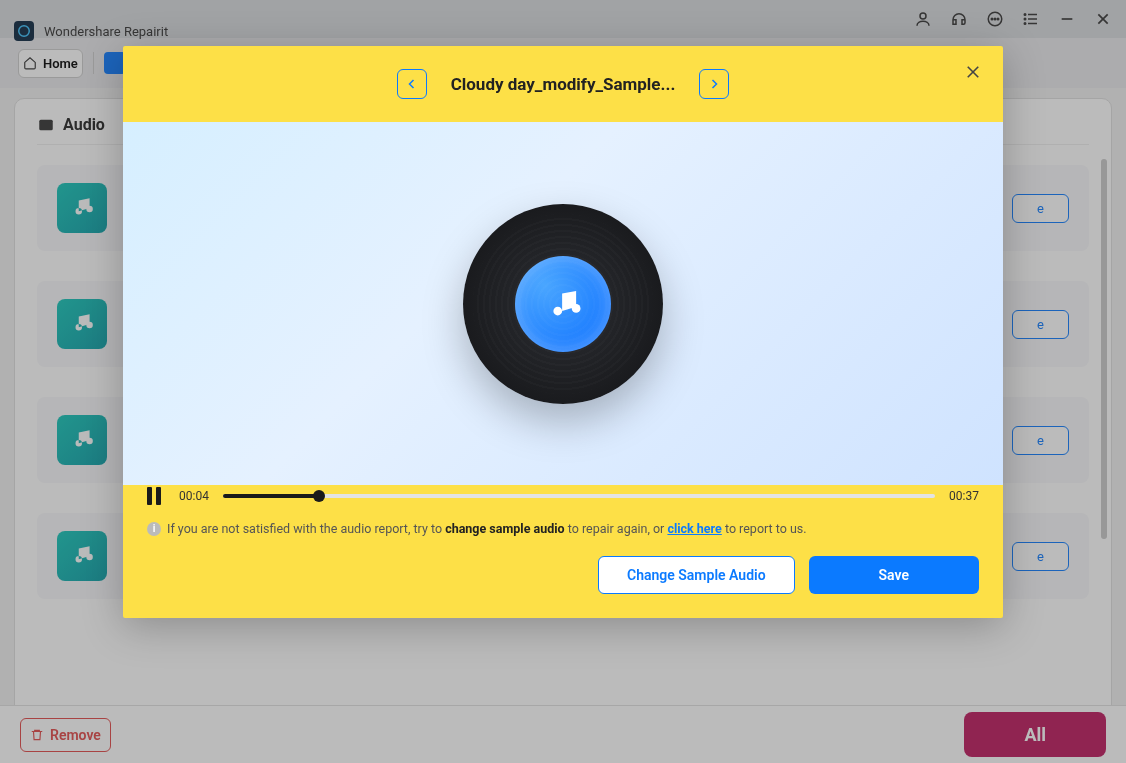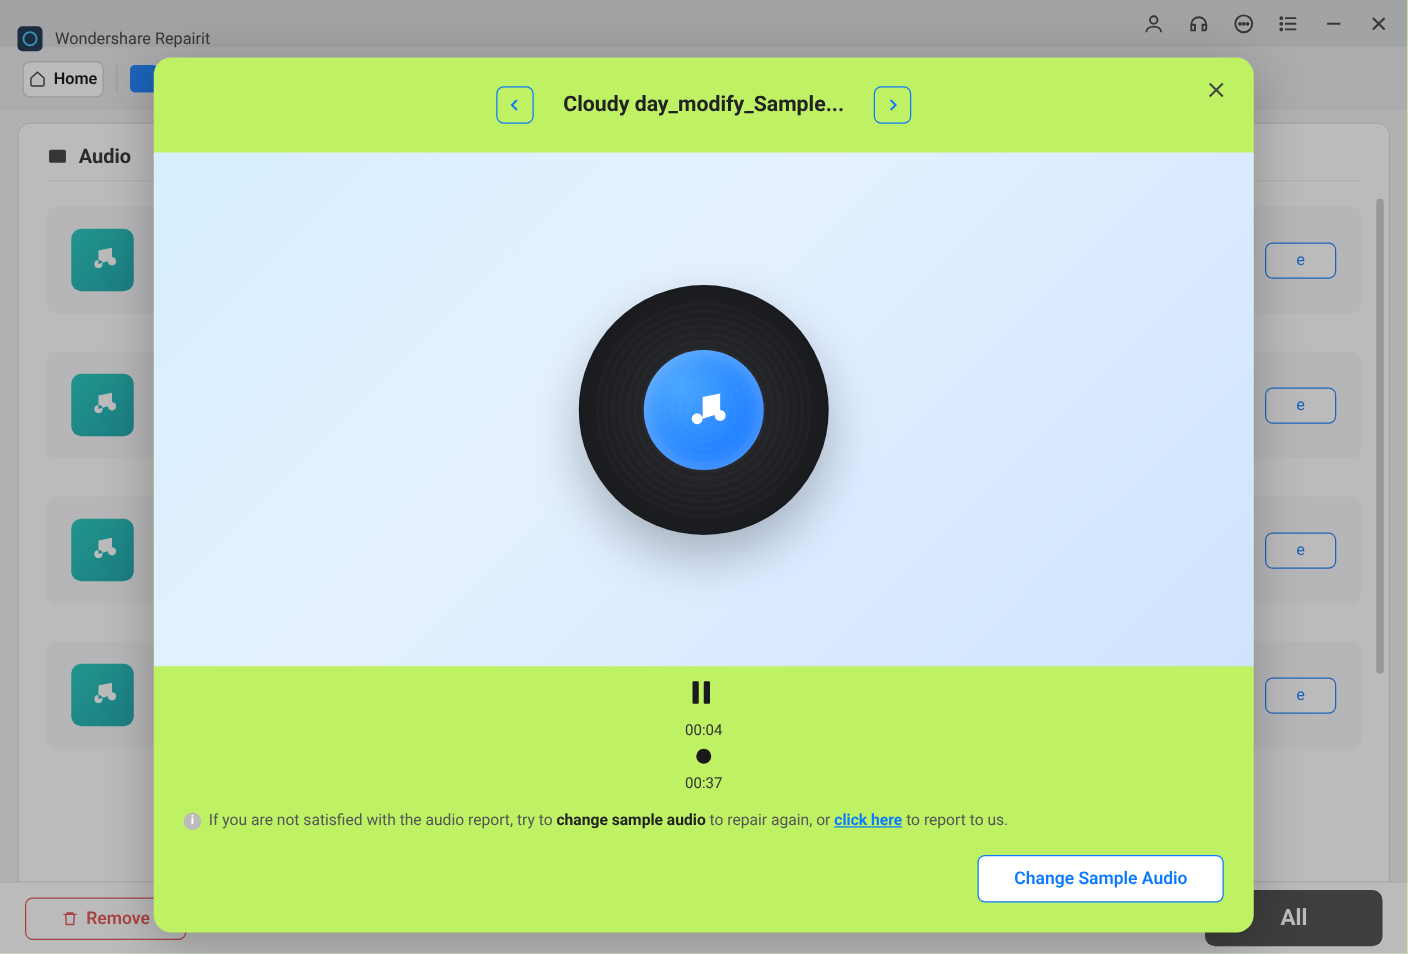--- a/index.html
+++ b/index.html
@@ -26,42 +26,42 @@
   .panel-header { display: flex; align-items: center; gap: 8px; font-size: 16px; font-weight: 700; color: #222; padding-bottom: 10px; border-bottom: 1px solid #eee; }
   .file-list { margin-top: 20px; display: flex; flex-direction: column; gap: 30px; }
   .file-item { display: flex; align-items: center; justify-content: space-between; background: #f7f8fa; border-radius: 8px; padding: 18px 20px; }
   .file-left { display: flex; align-items: center; gap: 14px; }
   .file-thumb { width: 50px; height: 50px; border-radius: 8px; background: linear-gradient(135deg,#14c5b8,#0b9fa8); display: flex; align-items: center; justify-content: center; color: #fff; }
   .file-action { border: 1.5px solid #0b7aff; color: #0b7aff; border-radius: 6px; padding: 6px 24px; font-size: 13px; background: #fff; cursor: pointer; }
   .scrollbar { position: absolute; right: 4px; top: 60px; width: 6px; height: 380px; background: #c9c9c9; border-radius: 3px; }
 
   
   .footer { position: absolute; left: 0; right: 0; bottom: 0; height: 58px; background: #fff; border-top: 1px solid #e0e0e0; display: flex; align-items: center; justify-content: space-between; padding: 0 20px; }
-  .remove-btn { display: flex; align-items: center; gap: 6px; border: 1.5px solid #e24848; color: #e24848; border-radius: 6px; padding: 8px 28px; font-size: 14px; font-weight: 600; background: #fff; cursor: pointer; }
-  .all-btn { background: #404040; color: #fff; border: none; border-radius: 8px; padding: 12px 60px; font-size: 18px; font-weight: 700; cursor: pointer; }
+  .remove-btn { display: flex; align-items: center; gap: 6px; border: 1.5px solid #e24848; color: #e24848; border-radius: 6px; padding: 8px 9px; font-size: 14px; font-weight: 600; background: #fff; cursor: pointer; }
+  .all-btn { background: #be185d; color: #fff; border: none; border-radius: 8px; padding: 12px 60px; font-size: 18px; font-weight: 700; cursor: pointer; }
 
   
   .overlay { position: absolute; inset: 0; background: rgba(60,60,60,0.35); display: flex; align-items: flex-start; justify-content: center; padding-top: 46px; }
 
   
-  .modal { width: 880px; height: 700px; background: #bef264; border-radius: 14px; display: flex; flex-direction: column; overflow: hidden; box-shadow: 0 8px 40px rgba(0,0,0,0.25); }
+  .modal { width: 880px; height: 572px; background: #fde047; border-radius: 2px; display: flex; flex-direction: column; overflow: hidden; box-shadow: 0 8px 40px rgba(0,0,0,0.25); }
   .modal-header { height: 76px; display: flex; align-items: center; justify-content: center; position: relative; }
   .nav-btn { width: 30px; height: 30px; border: 1.5px solid #0b7aff; border-radius: 6px; display: flex; align-items: center; justify-content: center; color: #0b7aff; cursor: pointer; }
   .modal-title { font-size: 17px; font-weight: 700; color: #222; margin: 0 24px; max-width: 260px; white-space: nowrap; overflow: hidden; text-overflow: ellipsis; }
   .close-btn { position: absolute; right: 18px; top: 14px; width: 24px; height: 24px; display: flex; align-items: center; justify-content: center; cursor: pointer; color: #444; }
 
   
   .preview { flex: 1; background: linear-gradient(135deg,#d6efff 0%,#e5f1ff 40%,#cfe3ff 100%); display: flex; align-items: center; justify-content: center; }
   .record { width: 200px; height: 200px; border-radius: 50%; background: radial-gradient(circle at center,#2d2f34 0%,#1a1b1e 70%); position: relative; display: flex; align-items: center; justify-content: center; box-shadow: 0 18px 40px rgba(0,0,0,0.25); }
   .record::before{content:"";position:absolute;inset:10px;border-radius:50%;background:repeating-radial-gradient(circle,rgba(255,255,255,.02) 0 2px,transparent 2px 6px);}
   .record-center { width: 96px; height: 96px; border-radius: 50%; background: radial-gradient(circle at 30% 30%,#4aa6ff,#0b6eff); display: flex; align-items: center; justify-content: center; color: #fff; box-shadow: inset 0 0 18px rgba(255,255,255,0.35); }
   .record-center svg { width: 42px; height: 42px; }
 
   
-  .player { padding: 12px 24px 10px 24px; display: flex; align-items: center; gap: 14px; flex-direction: column; }
+  .player { padding: 2px 24px 10px 24px; display: flex; align-items: center; gap: 14px; }
   .pause-btn { width: 18px; height: 18px; display: flex; gap: 4px; cursor: pointer; }
   .pause-btn span { width: 5px; background: #1a1a1a; border-radius: 1px; }
   .time { font-size: 12px; color: #333; }
   .progress { flex: 1; height: 4px; background: #e3e3e3; border-radius: 2px; position: relative; }
   .progress-fill { position: absolute; left: 0; top: 0; bottom: 0; width: 13.5%; background: #1a1a1a; border-radius: 2px; }
   .progress-knob { position: absolute; top: 50%; left: 13.5%; width: 12px; height: 12px; background: #1a1a1a; border-radius: 50%; transform: translate(-50%,-50%); }
 
   
   .hint { padding: 6px 24px 14px 24px; display: flex; align-items: center; gap: 6px; font-size: 12.5px; color: #555; }
   .hint b { color: #222; }
@@ -256,15 +256,16 @@
 
     <div class="hint">
       <div class="info-icon">i</div>
       <span>
         <span>If you are not satisfied with the audio report, try to </span><b>change sample audio</b><span> to repair again, or </span><a>click here</a><span> to report to us.</span>
       </span>
     </div>
 
     <div class="modal-footer">
       <button class="btn-outline">Change Sample Audio</button>
+      <button class="btn-primary">Save</button>
     </div>
   </div>
 </div>
 
 </body></html>

